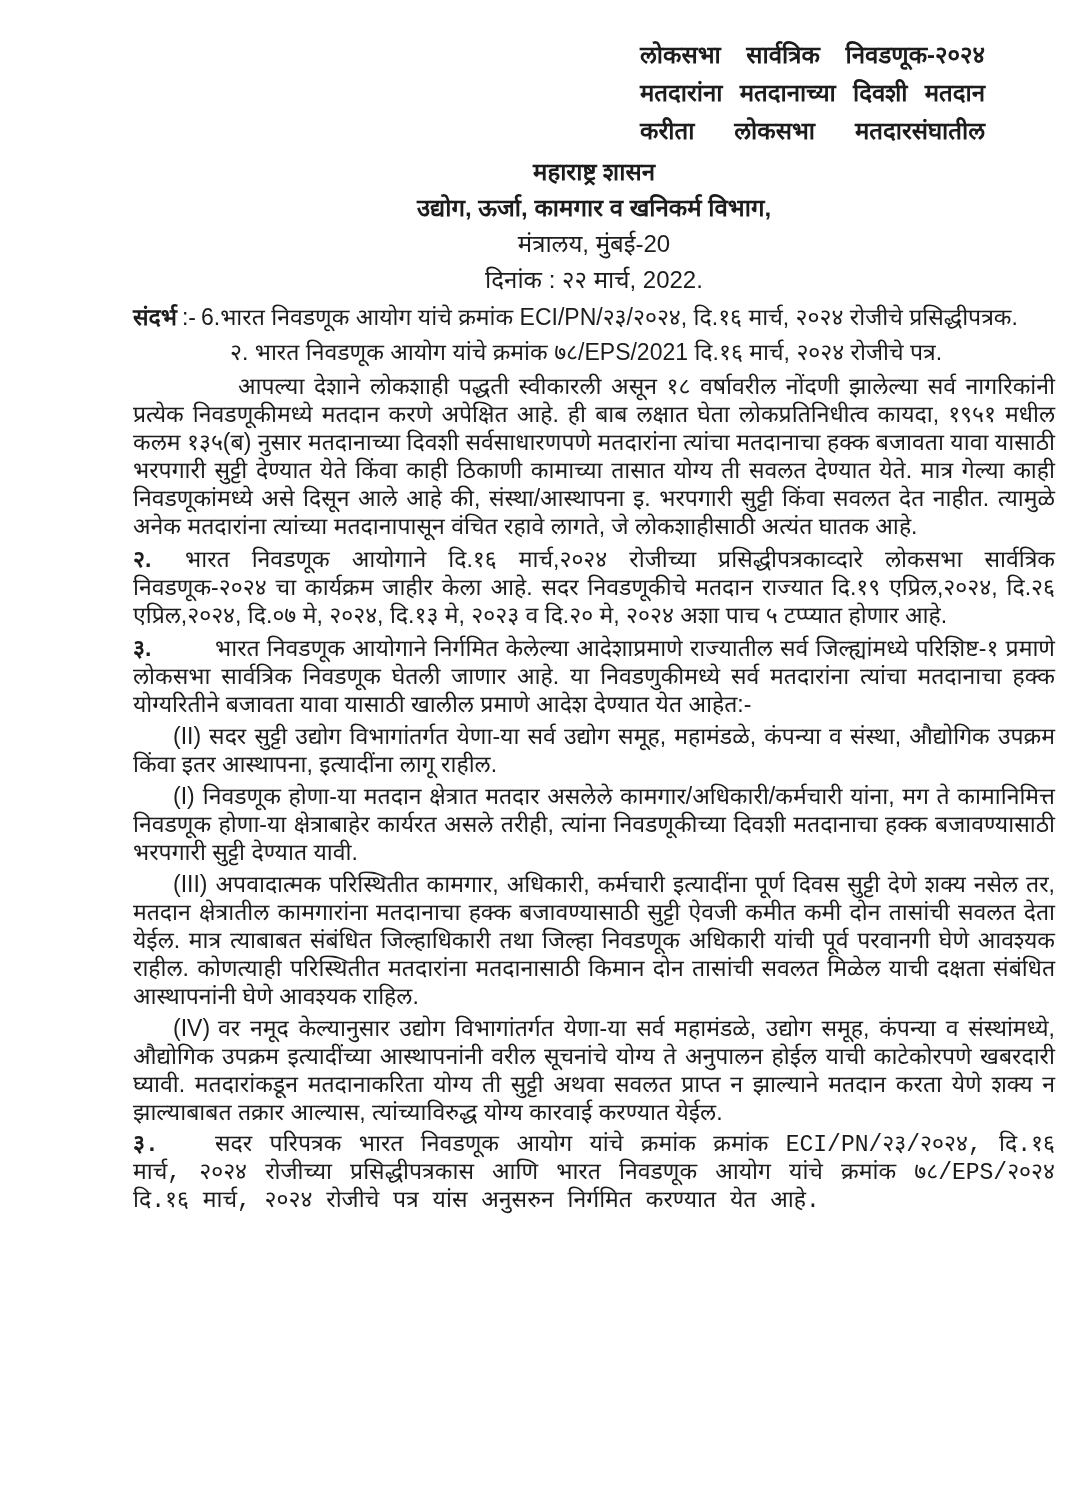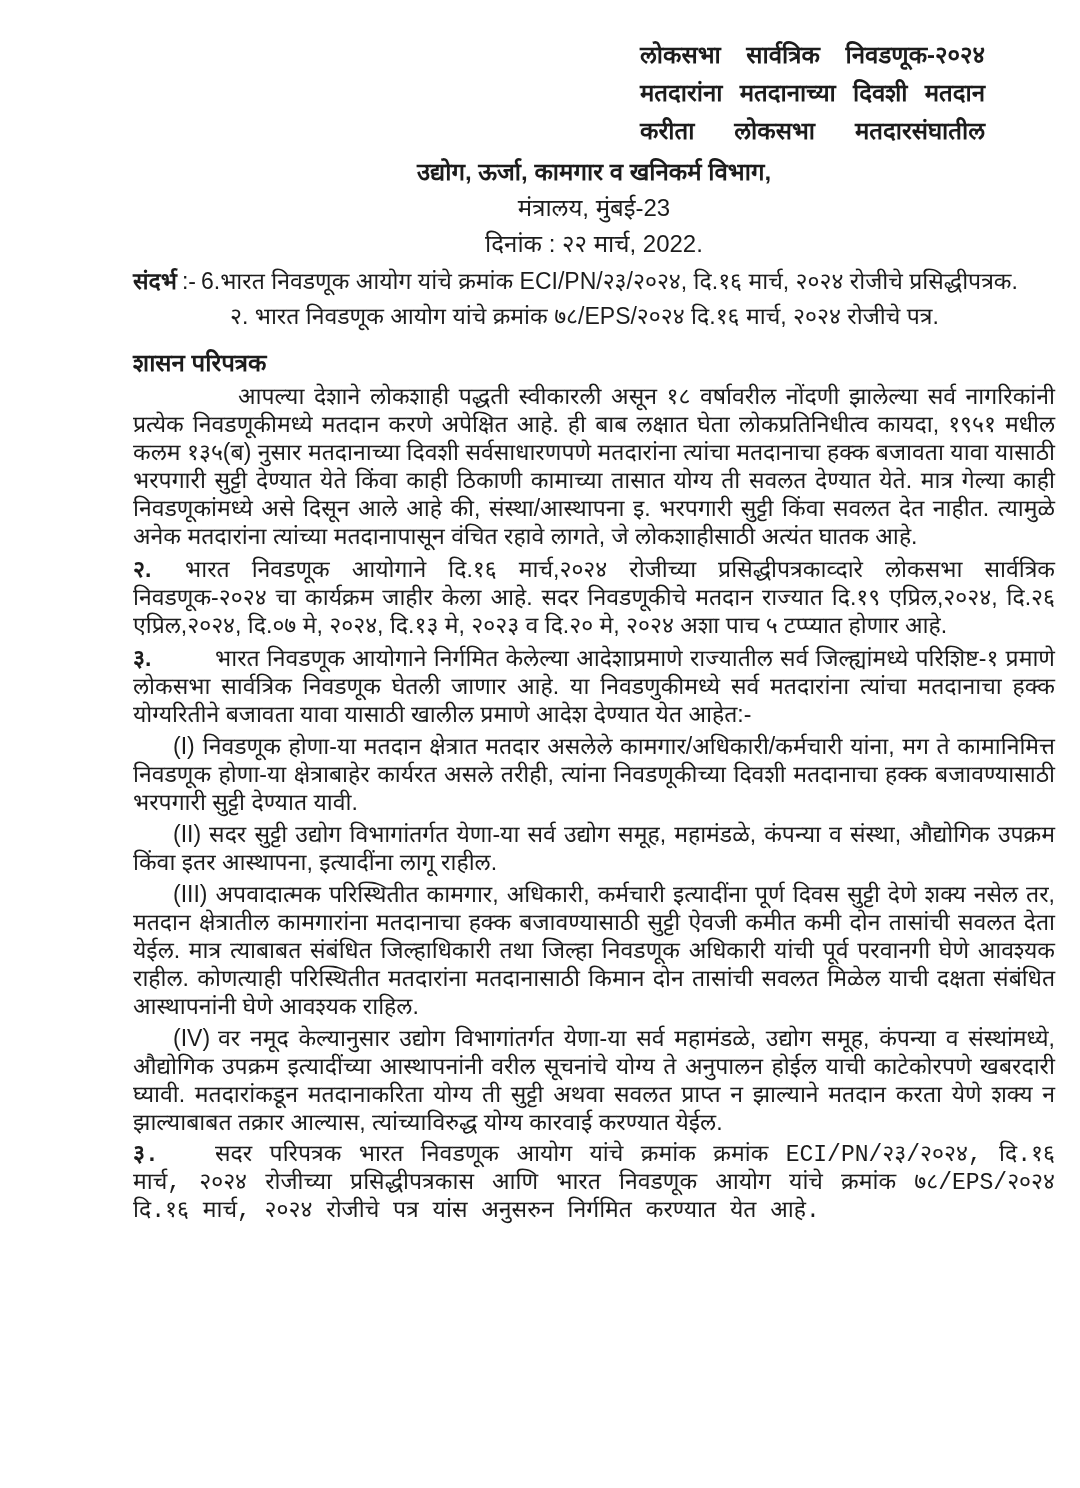--- a/index.html
+++ b/index.html
@@ -87,50 +87,50 @@
 
 <div class="page">
 
   <div class="subject">
     <div class="subject-line">लोकसभा सार्वत्रिक निवडणूक-२०२४</div>
     <div class="subject-line">मतदारांना मतदानाच्या दिवशी मतदान</div>
     <div class="subject-line">करीता लोकसभा मतदारसंघातील</div>
   </div>
 
   <div class="letterhead">
+    <div class="lh-line bold">महाराष्ट्र शासन</div>
     <div class="lh-line bold">उद्योग, ऊर्जा, कामगार व खनिकर्म विभाग,</div>
-    <div class="lh-line">मंत्रालय, मुंबई-23</div>
+    <div class="lh-line">मंत्रालय, मुंबई-20</div>
     <div class="lh-line">दिनांक :  २२ मार्च, 2022.</div>
   </div>
 
   <div class="refs">
     <div class="ref-line">
       <span class="bold">संदर्भ</span><span class="sep">:-</span><span>6.भारत निवडणूक आयोग यांचे क्रमांक ECI/PN/२३/२०२४, दि.१६ मार्च, २०२४ रोजीचे प्रसिद्धीपत्रक.</span>
     </div>
-    <div class="ref-line indent2">२. भारत निवडणूक आयोग यांचे क्रमांक ७८/EPS/२०२४ दि.१६ मार्च, २०२४ रोजीचे पत्र.</div>
+    <div class="ref-line indent2">२. भारत निवडणूक आयोग यांचे क्रमांक ७८/EPS/2021 दि.१६ मार्च, २०२४ रोजीचे पत्र.</div>
   </div>
 
-  <h2 class="section-heading">शासन परिपत्रक</h2>
 
   <p class="para intro">आपल्या देशाने लोकशाही पद्धती स्वीकारली असून १८ वर्षावरील नोंदणी झालेल्या सर्व नागरिकांनी प्रत्येक निवडणूकीमध्ये मतदान करणे अपेक्षित आहे. ही बाब लक्षात घेता लोकप्रतिनिधीत्व कायदा, १९५१ मधील कलम १३५(ब) नुसार मतदानाच्या दिवशी सर्वसाधारणपणे मतदारांना त्यांचा मतदानाचा हक्क बजावता यावा यासाठी भरपगारी सुट्टी देण्यात येते किंवा काही ठिकाणी कामाच्या तासात योग्य ती सवलत देण्यात येते. मात्र गेल्या काही निवडणूकांमध्ये असे दिसून आले आहे की, संस्था/आस्थापना इ. भरपगारी सुट्टी किंवा सवलत देत नाहीत. त्यामुळे अनेक मतदारांना त्यांच्या मतदानापासून वंचित रहावे लागते, जे लोकशाहीसाठी अत्यंत घातक आहे.</p>
 
   <p class="para numbered">
     <span class="num">२.</span><span>भारत निवडणूक आयोगाने दि.१६ मार्च,२०२४ रोजीच्या प्रसिद्धीपत्रकाव्दारे लोकसभा सार्वत्रिक निवडणूक-२०२४ चा कार्यक्रम जाहीर केला आहे. सदर निवडणूकीचे मतदान राज्यात दि.१९ एप्रिल,२०२४, दि.२६ एप्रिल,२०२४, दि.०७ मे, २०२४, दि.१३ मे, २०२३ व दि.२० मे, २०२४ अशा पाच ५ टप्प्यात होणार आहे.</span>
   </p>
 
   <p class="para numbered">
     <span class="num wide">३.</span><span>भारत निवडणूक आयोगाने निर्गमित केलेल्या आदेशाप्रमाणे राज्यातील सर्व जिल्ह्यांमध्ये परिशिष्ट-१ प्रमाणे लोकसभा सार्वत्रिक निवडणूक घेतली जाणार आहे. या निवडणुकीमध्ये सर्व मतदारांना त्यांचा मतदानाचा हक्क योग्यरितीने बजावता यावा यासाठी खालील प्रमाणे आदेश देण्यात येत आहेत:-</span>
   </p>
 
   <p class="para order">
-    <span class="order-label">(I)</span><span>निवडणूक होणा-या मतदान क्षेत्रात मतदार असलेले कामगार/अधिकारी/कर्मचारी यांना, मग ते कामानिमित्त निवडणूक होणा-या क्षेत्राबाहेर कार्यरत असले तरीही, त्यांना निवडणूकीच्या दिवशी मतदानाचा हक्क बजावण्यासाठी भरपगारी सुट्टी देण्यात यावी.</span>
+    <span class="order-label">(II)</span><span>सदर सुट्टी उद्योग विभागांतर्गत येणा-या सर्व उद्योग समूह, महामंडळे, कंपन्या व संस्था, औद्योगिक उपक्रम किंवा इतर आस्थापना, इत्यादींना लागू राहील.</span>
   </p>
 
   <p class="para order">
-    <span class="order-label">(II)</span><span>सदर सुट्टी उद्योग विभागांतर्गत येणा-या सर्व उद्योग समूह, महामंडळे, कंपन्या व संस्था, औद्योगिक उपक्रम किंवा इतर आस्थापना, इत्यादींना लागू राहील.</span>
+    <span class="order-label">(I)</span><span>निवडणूक होणा-या मतदान क्षेत्रात मतदार असलेले कामगार/अधिकारी/कर्मचारी यांना, मग ते कामानिमित्त निवडणूक होणा-या क्षेत्राबाहेर कार्यरत असले तरीही, त्यांना निवडणूकीच्या दिवशी मतदानाचा हक्क बजावण्यासाठी भरपगारी सुट्टी देण्यात यावी.</span>
   </p>
 
   <p class="para order">
     <span class="order-label">(III)</span><span>अपवादात्मक परिस्थितीत कामगार, अधिकारी, कर्मचारी इत्यादींना पूर्ण दिवस सुट्टी देणे शक्य नसेल तर, मतदान क्षेत्रातील कामगारांना मतदानाचा हक्क बजावण्यासाठी सुट्टी ऐवजी कमीत कमी दोन तासांची सवलत देता येईल. मात्र त्याबाबत संबंधित जिल्हाधिकारी तथा जिल्हा निवडणूक अधिकारी यांची पूर्व परवानगी घेणे आवश्यक राहील. कोणत्याही परिस्थितीत मतदारांना मतदानासाठी किमान दोन तासांची सवलत मिळेल याची दक्षता संबंधित आस्थापनांनी घेणे आवश्यक राहिल.</span>
   </p>
 
   <p class="para order">
     <span class="order-label">(IV)</span><span>वर नमूद केल्यानुसार उद्योग विभागांतर्गत येणा-या सर्व महामंडळे, उद्योग समूह, कंपन्या व संस्थांमध्ये, औद्योगिक उपक्रम इत्यादींच्या आस्थापनांनी वरील सूचनांचे योग्य ते अनुपालन होईल याची काटेकोरपणे खबरदारी घ्यावी. मतदारांकडून मतदानाकरिता योग्य ती सुट्टी अथवा सवलत प्राप्त न झाल्याने मतदान करता येणे शक्य न झाल्याबाबत तक्रार आल्यास, त्यांच्याविरुद्ध योग्य कारवाई करण्यात येईल.</span>
   </p>
 

